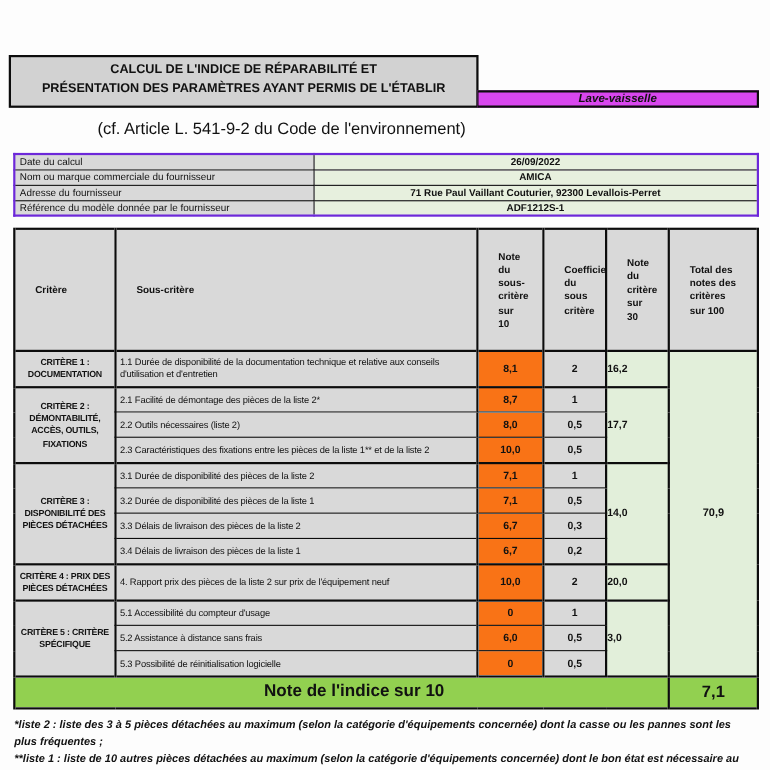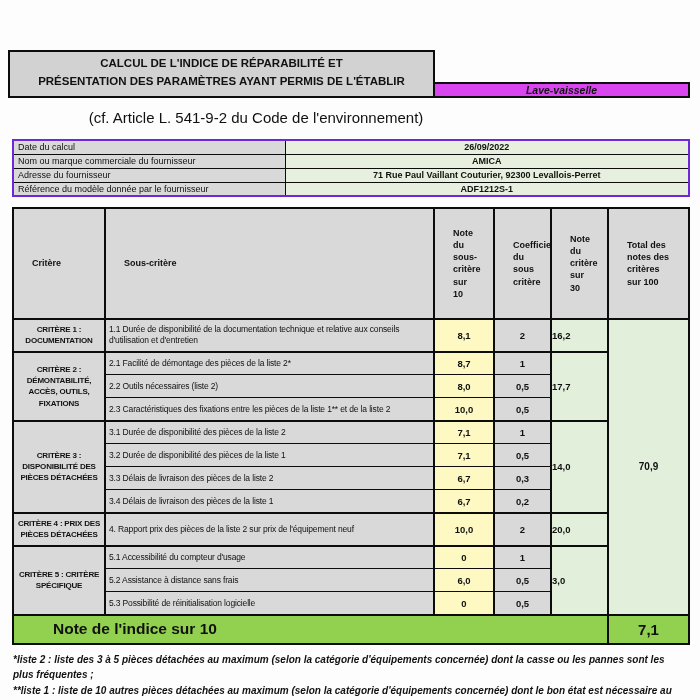--- a/index.html
+++ b/index.html
@@ -87,29 +87,29 @@
     padding: 1px;
   }
   td.sub {
     background: #d9d9d9;
     font-size: 8.5px;
     letter-spacing: -0.15px;
     text-align: left;
     padding: 1px 3px;
     line-height: 1.3;
   }
-  td.note { background: #fef9c3; font-weight: bold; font-size: 9.5px; text-align: center; }
+  td.note { background: #f97316; font-weight: bold; font-size: 9.5px; text-align: center; }
   td.coeff { background: #d9d9d9; font-weight: bold; font-size: 9.5px; text-align: center; }
   td.note20 { background: #e2efda; font-weight: bold; font-size: 9.5px; text-align: left; }
   td.total { background: #e2efda; font-weight: bold; font-size: 10px; text-align: center; }
   td.idx-label {
     background: #92d050;
     font-weight: bold;
     font-size: 15.5px;
-    text-align: left;
+    text-align: center;
     padding-right: 16px;
     padding-left: 39px;
   }
   td.idx-val { background: #92d050; font-weight: bold; font-size: 15px; text-align: center; }
 
   
   .footnotes { margin: 7px 14px 0 13px; font-size: 10px; font-style: italic; font-weight: bold; line-height: 1.55; }
   .footnotes p { margin: 0; }
 </style>
 </head>

